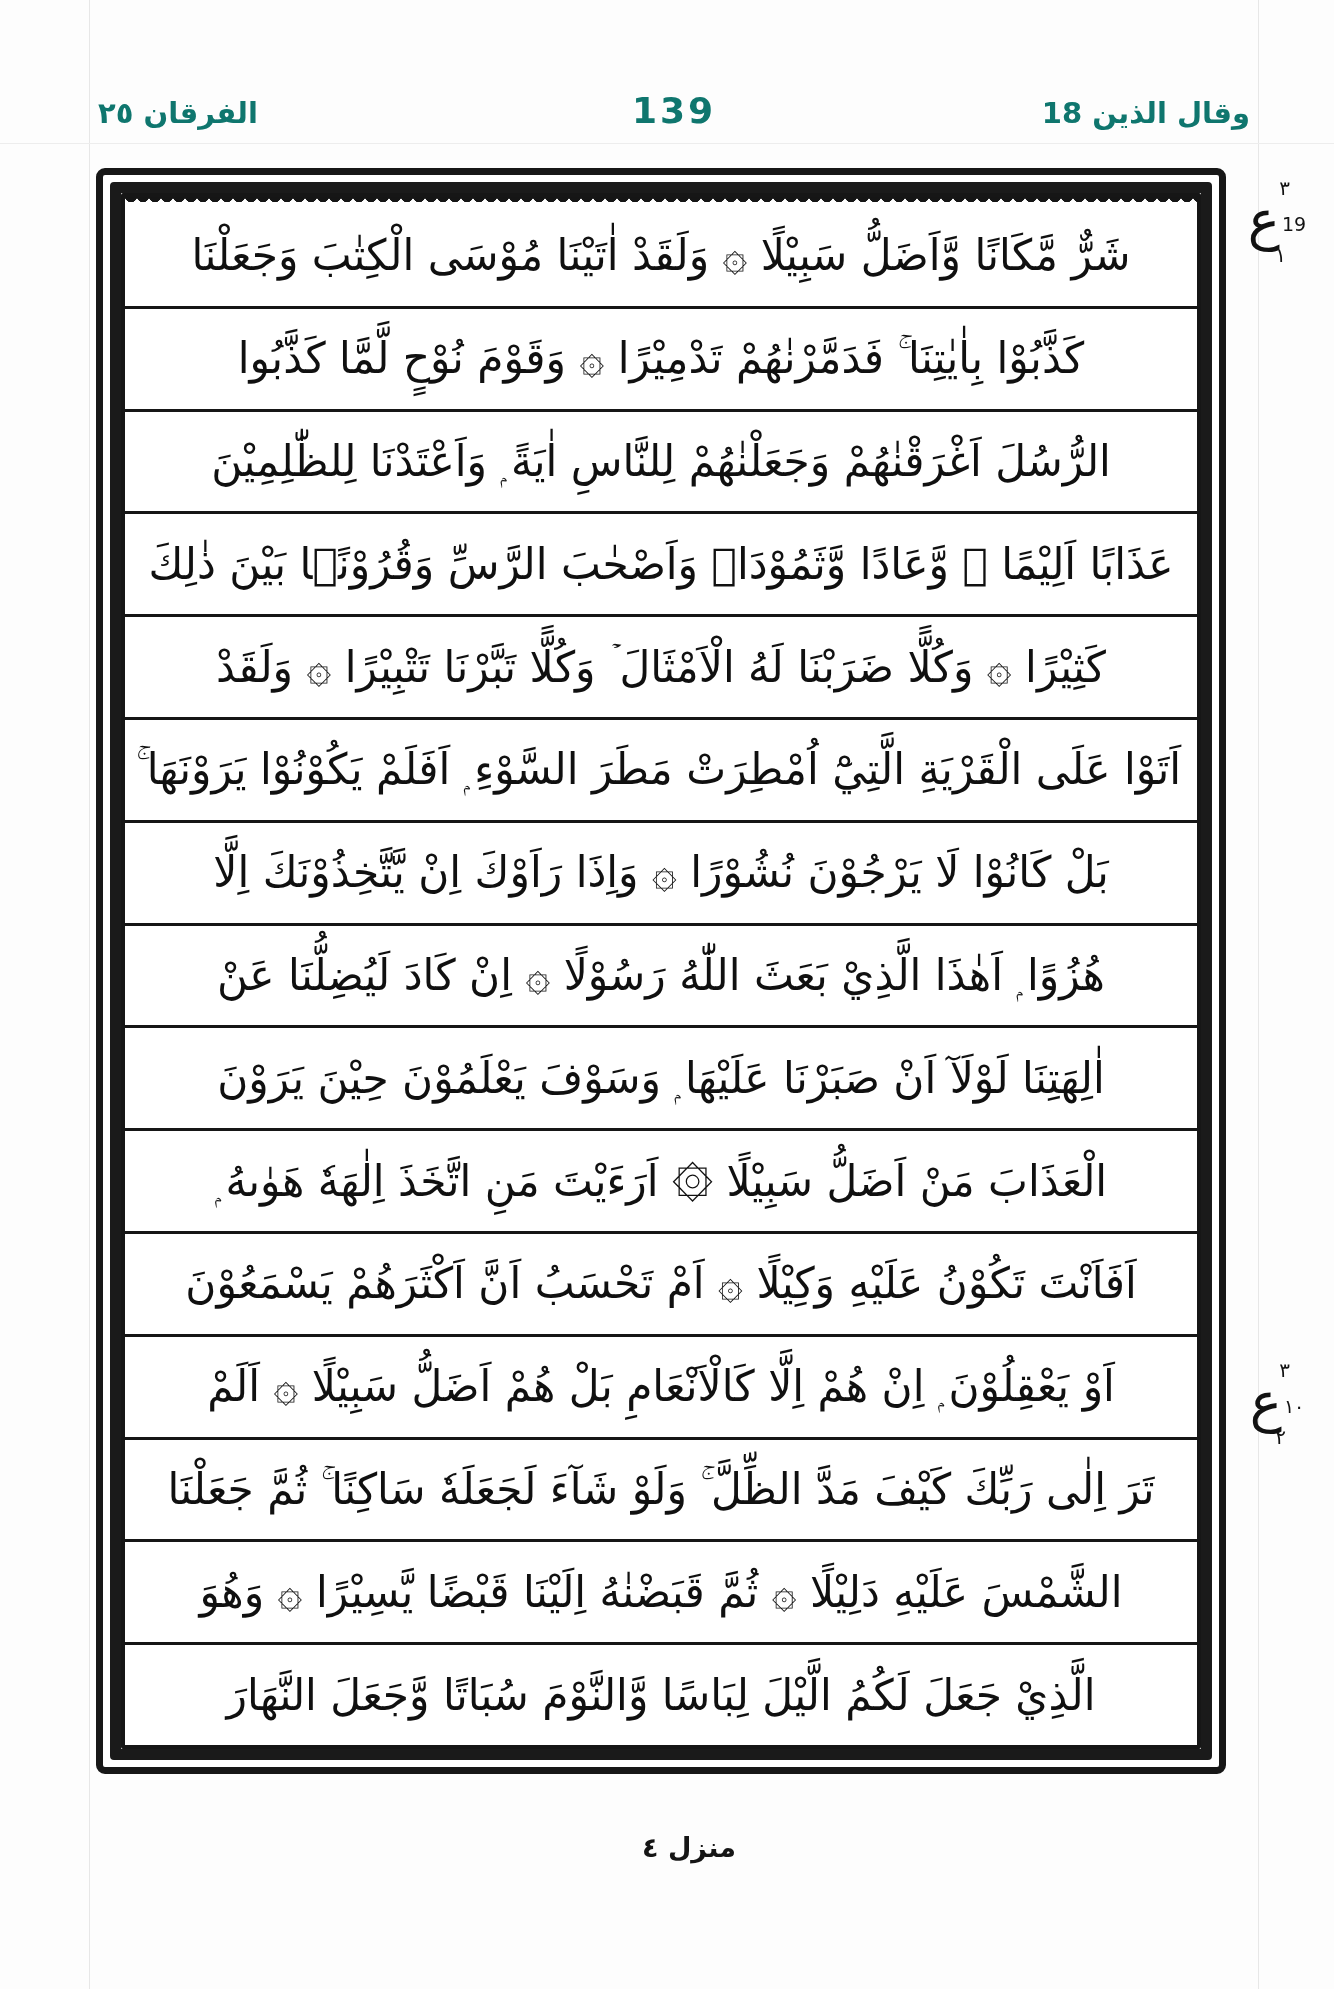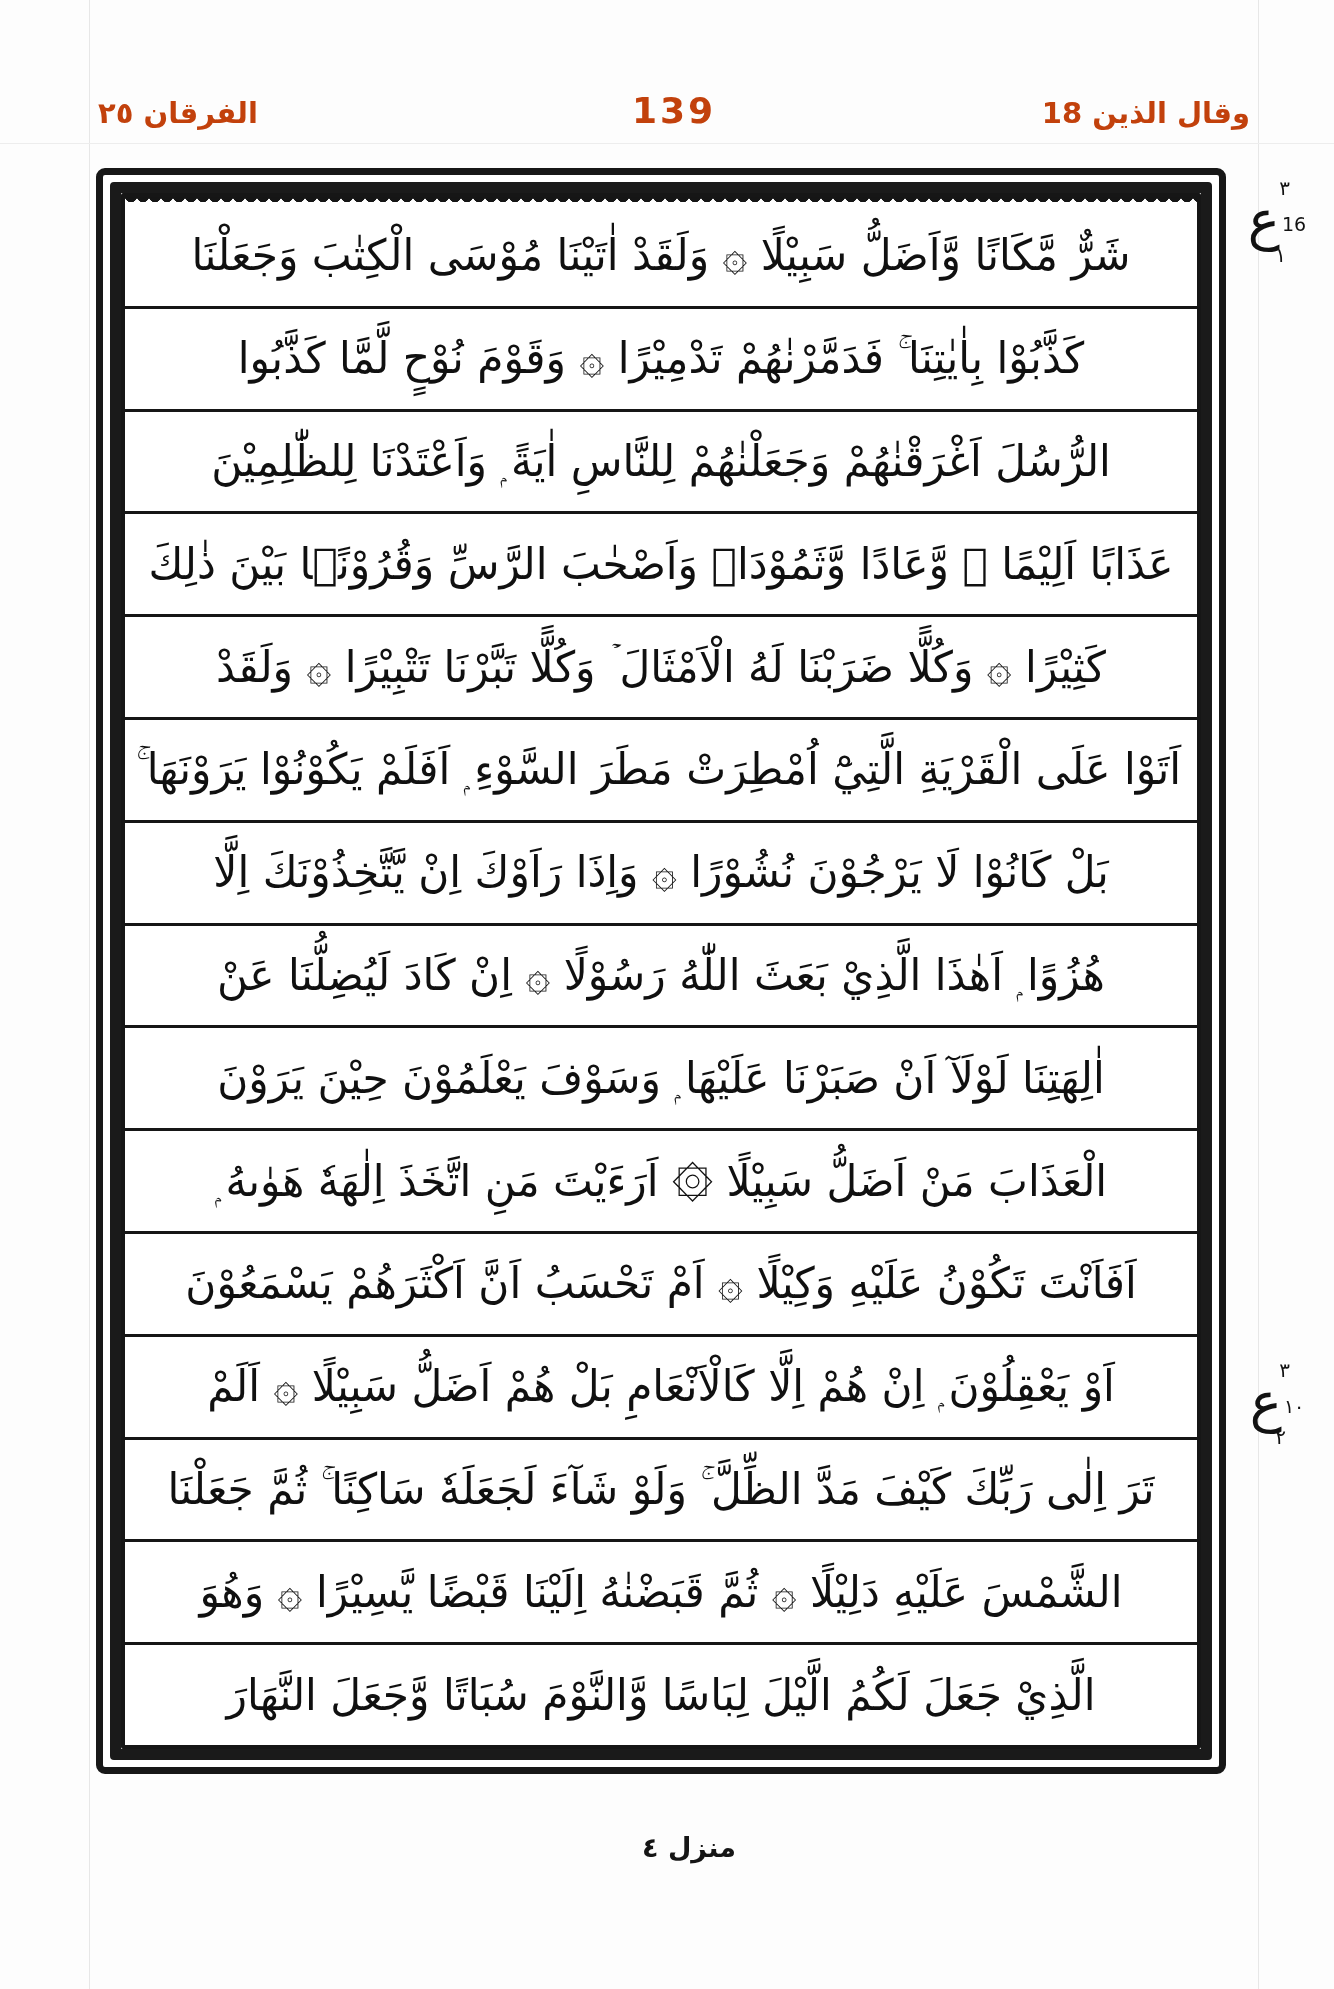--- a/index.html
+++ b/index.html
@@ -46,21 +46,21 @@
     position: absolute;
     left: 90px;
     top: 88px;
     width: 1168px;
     height: 56px;
   }
   .hdr-item {
     position: absolute;
     font-family: "DejaVu Sans", sans-serif;
     font-size: 29px;
-    color: #c2410c;
+    color: #0f766e;
     white-space: nowrap;
     direction: rtl;
     font-weight: 600;
     letter-spacing: -0.5px;
   }
   #hdr-surah {
     left: 8px;
     top: 8px;
   }
   #hdr-pageno {
@@ -279,21 +279,21 @@
         <div class="qline">
             <div class="qline-text" style="transform: scaleX(0.985075); transform-origin: center center;">الَّذِيْ جَعَلَ لَكُمُ الَّيْلَ لِبَاسًا وَّالنَّوْمَ سُبَاتًا وَّجَعَلَ النَّهَارَ</div>
           </div>
       </div>
     </div>
   </div>
 
   <div class="ruku" id="ruku-1" style="left:1238px; top:178px;">
     <div class="ruku-top">٣</div>
     <div class="ruku-mid">
-      <span class="ruku-num">16</span>
+      <span class="ruku-num">19</span>
       <span class="ruku-ain">ع</span>
     </div>
     <div class="ruku-bot">١</div>
   </div>
 
   <div class="ruku" id="ruku-2" style="left:1238px; top:1360px;">
     <div class="ruku-top">٣</div>
     <div class="ruku-mid">
       <span class="ruku-num">١٠</span>
       <span class="ruku-ain">ع</span>

